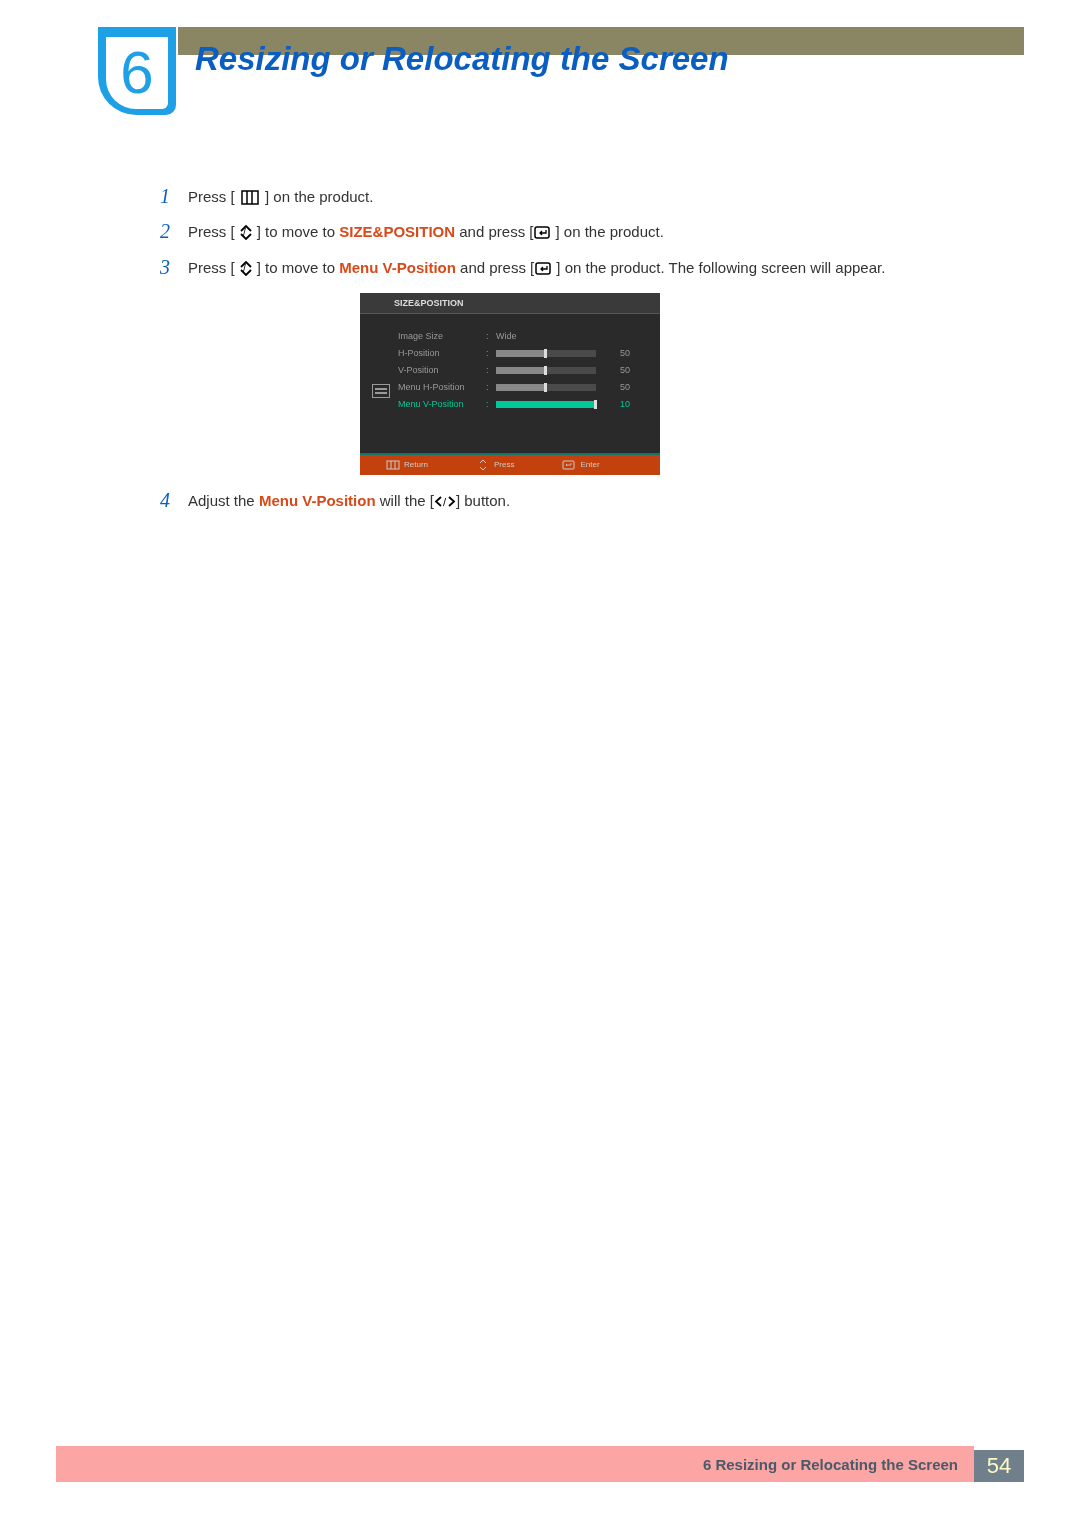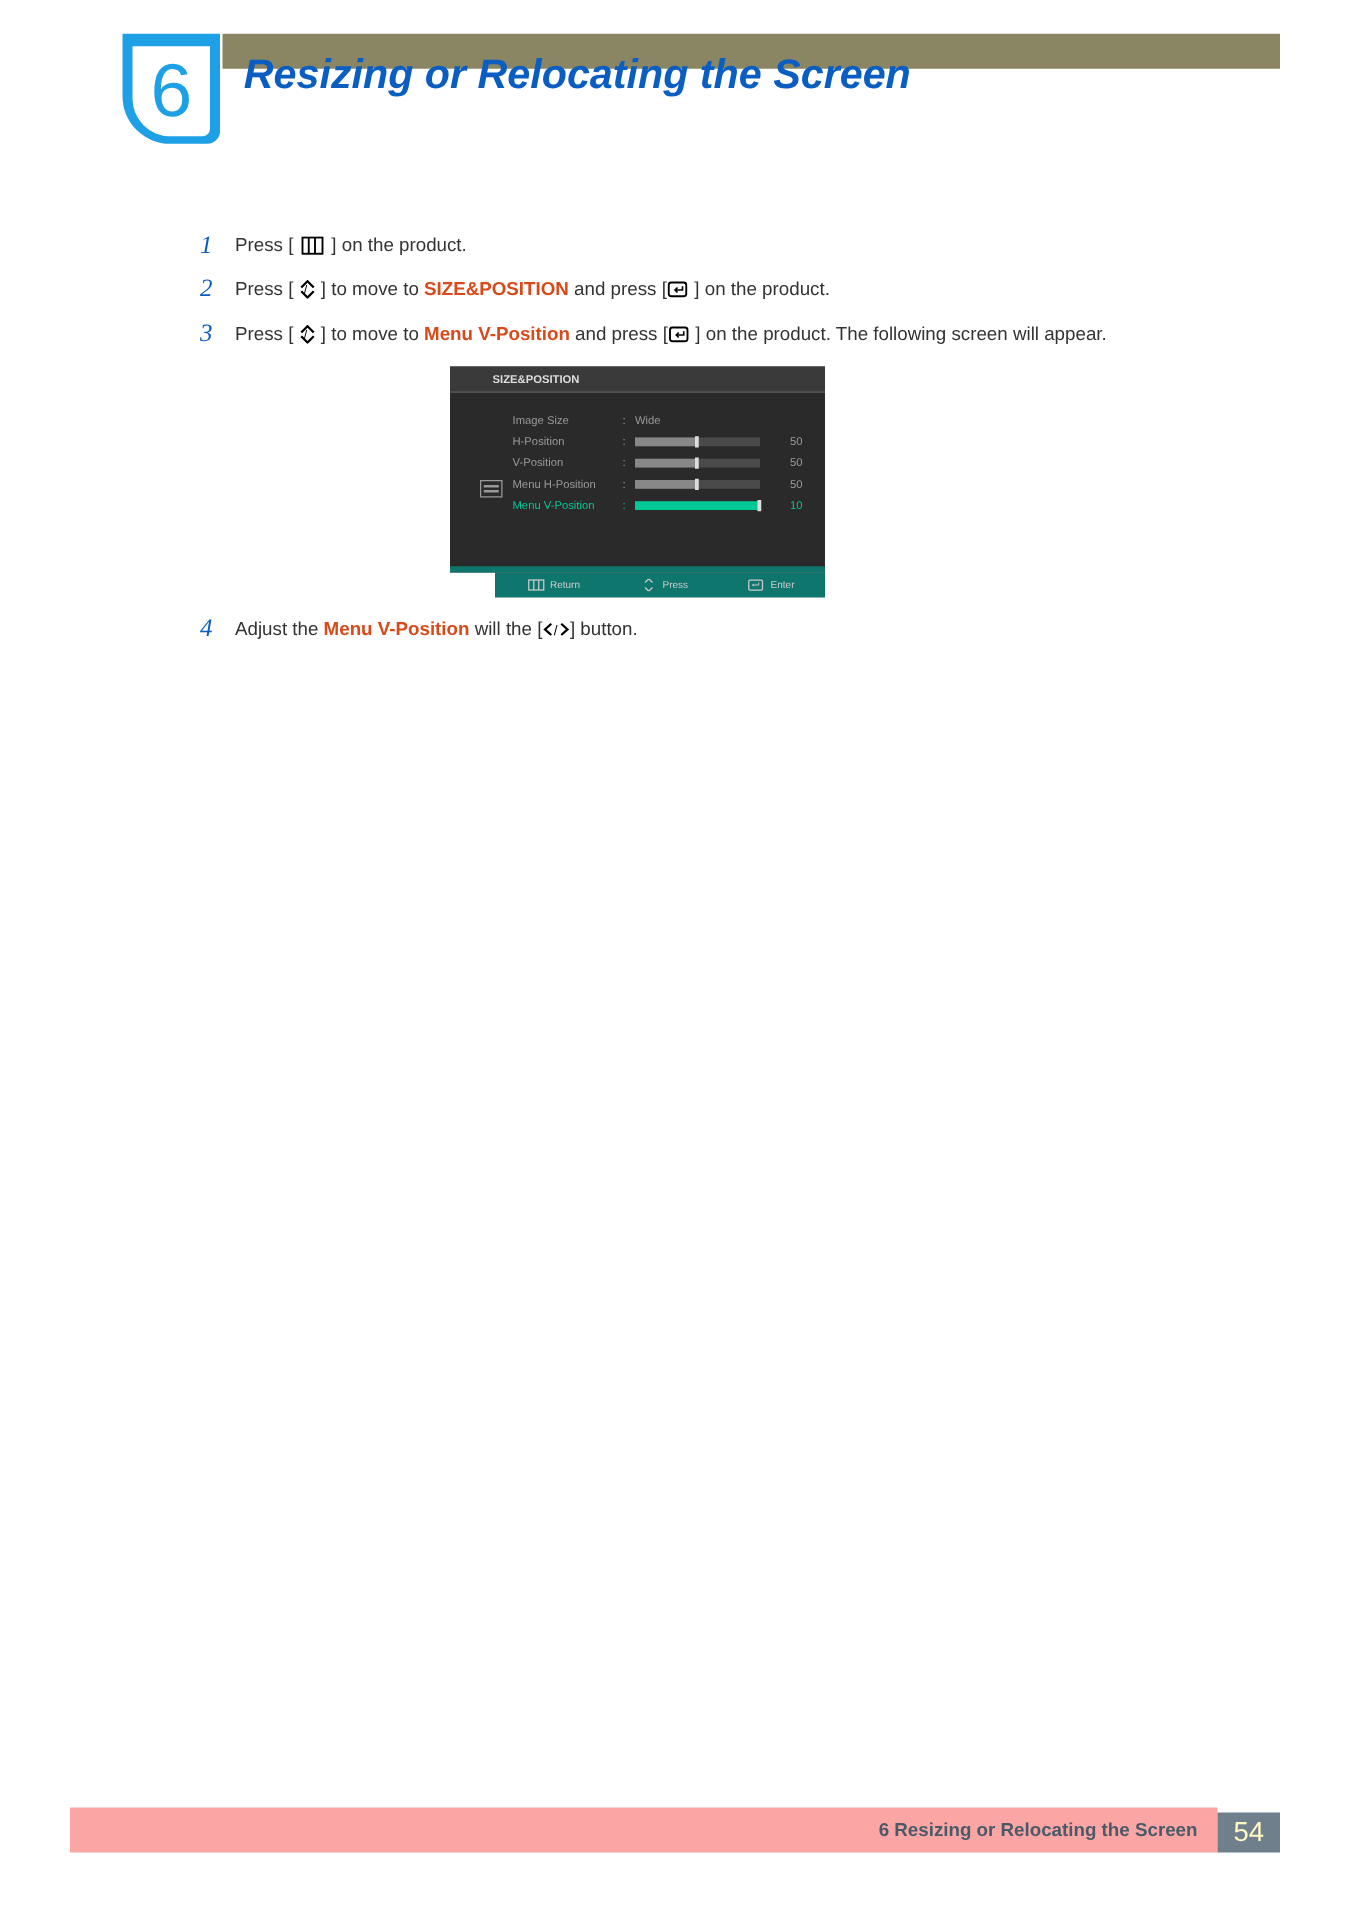--- a/index.html
+++ b/index.html
@@ -109,22 +109,22 @@
   .osd-header {
     background: #3a3a3a;
     border-bottom: 1px solid #555;
     padding: 5px 8px 5px 34px;
     font-size: 9px;
     color: #ddd;
     font-weight: bold;
   }
   .osd-body {
     background: #2a2a2a;
-    border-bottom: 5px solid #0f766e;
-    padding: 14px 0 40px 16px;
+    border-bottom: 2px solid #0f766e;
+    padding: 14px 0 40px 4px;
     position: relative;
     display: flex;
   }
   .osd-left {
     width: 34px;
     display: flex;
     flex-direction: column;
     align-items: center;
     padding-top: 56px;
   }
@@ -180,26 +180,25 @@
     background: #ddd;
   }
   .osd-num {
     width: 34px;
     text-align: right;
     color: #999;
     font-size: 9px;
   }
   .osd-num.active { color: #00c896; }
   .osd-footer {
-    background: #0f766e;
+    background: #c2410c;
     padding: 5px 8px;
     display: flex;
     font-size: 8px;
     color: #ccc;
-    margin-left: 36px;
   }
   .osd-foot-item { display: flex; align-items: center; gap: 4px; margin-right: 30px; margin-left: 18px; }
   .osd-foot-icon { width: 14px; height: 10px; display: inline-flex; align-items: center; justify-content: center; }
 
   
   .page-footer-bar {
     position: absolute;
     bottom: 45px;
     left: 56px;
     right: 106px;

